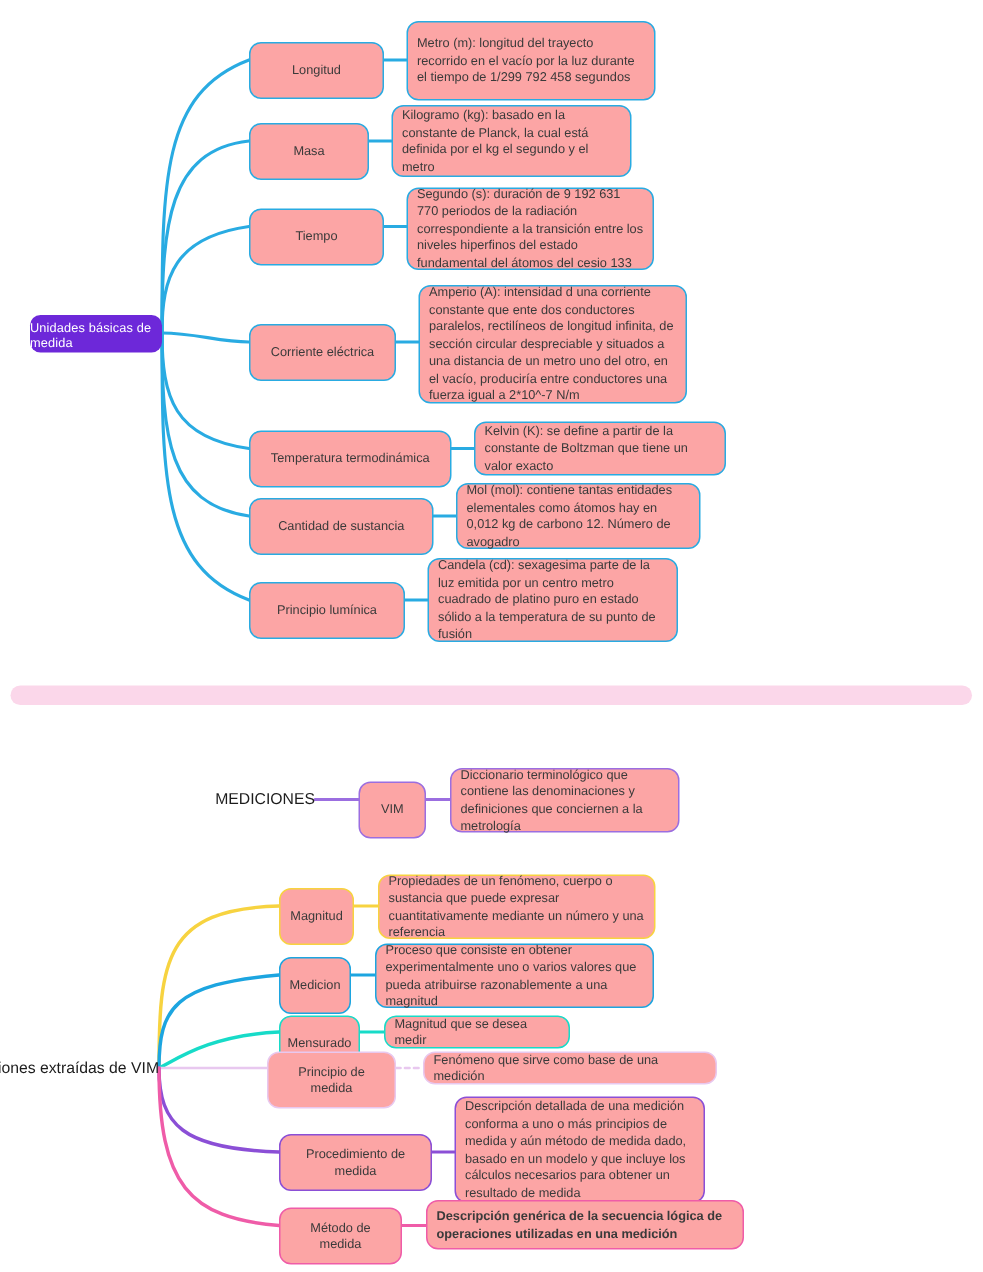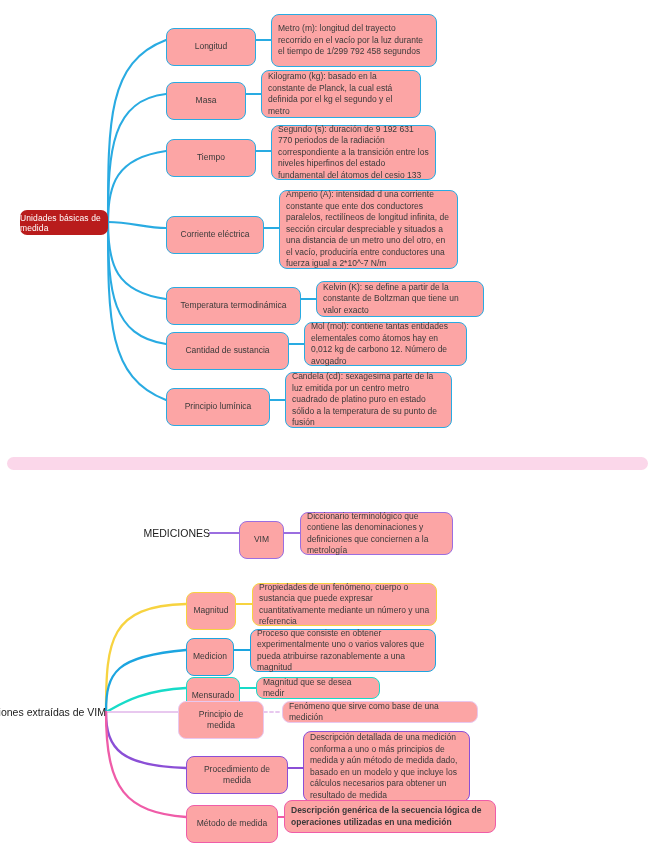--- a/index.html
+++ b/index.html
@@ -83,21 +83,21 @@
     <g fill="none" stroke-linecap="round" stroke-width="2.1">
       <line x1="236" y1="604" x2="252" y2="604" stroke="#f7d340"></line>
       <line x1="234" y1="650" x2="250" y2="650" stroke="#1ca5e0"></line>
       <line x1="240" y1="688" x2="256" y2="688" stroke="#17dbc8"></line>
       <line x1="264" y1="712" x2="282" y2="712" stroke="#e8c8ef" stroke-width="1.8" stroke-dasharray="3 3"></line>
       <line x1="288" y1="768" x2="303" y2="768" stroke="#8b4fd6"></line>
       <line x1="268" y1="817" x2="284" y2="817" stroke="#ef5ca8"></line>
     </g>
   </svg>
 
-  <div class="root-chip" style="left:20px;top:210px;width:88px;height:25px;background:#b91c1c;">
+  <div class="root-chip" style="left:20px;top:210px;width:88px;height:25px;background:#6d28d9;">
     <span>Unidades básicas de medida</span>
   </div>
 
   <div class="node lbl" style="left:166px;top:28px;width:90px;height:24px;border-color:#29abe2;">
     <span>Longitud</span>
   </div>
   <div class="node det" style="left:271px;top:14px;width:166px;height:53px;border-color:#29abe2;">
     <span>Metro (m): longitud del trayecto recorrido en el vacío por la luz durante el tiempo de 1/299 792 458 segundos</span>
   </div>
 
@@ -187,20 +187,20 @@
     <span>Fenómeno que sirve como base de una medición</span>
   </div>
 
   <div class="node lbl" style="left:186px;top:756px;width:102px;height:24px;border-color:#8b4fd6;">
     <span>Procedimiento de medida</span>
   </div>
   <div class="node det" style="left:303px;top:731px;width:167px;height:71px;border-color:#8b4fd6;">
     <span>Descripción detallada de una medición conforma a uno o más principios de medida y aún método de medida dado, basado en un modelo y que incluye los cálculos necesarios para obtener un resultado de medida</span>
   </div>
 
-  <div class="node lbl" style="left:186px;top:805px;width:92px;height:24px;border-color:#ef5ca8;">
+  <div class="node lbl" style="left:186px;top:805px;width:82px;height:24px;border-color:#ef5ca8;">
     <span>Método de medida</span>
   </div>
   <div class="node det" style="left:284px;top:800px;width:212px;height:33px;border-color:#ef5ca8;font-weight:bold;">
     <span>Descripción genérica de la secuencia lógica de operaciones utilizadas en una medición</span>
   </div>
 
 </div>
 
 </body></html>

